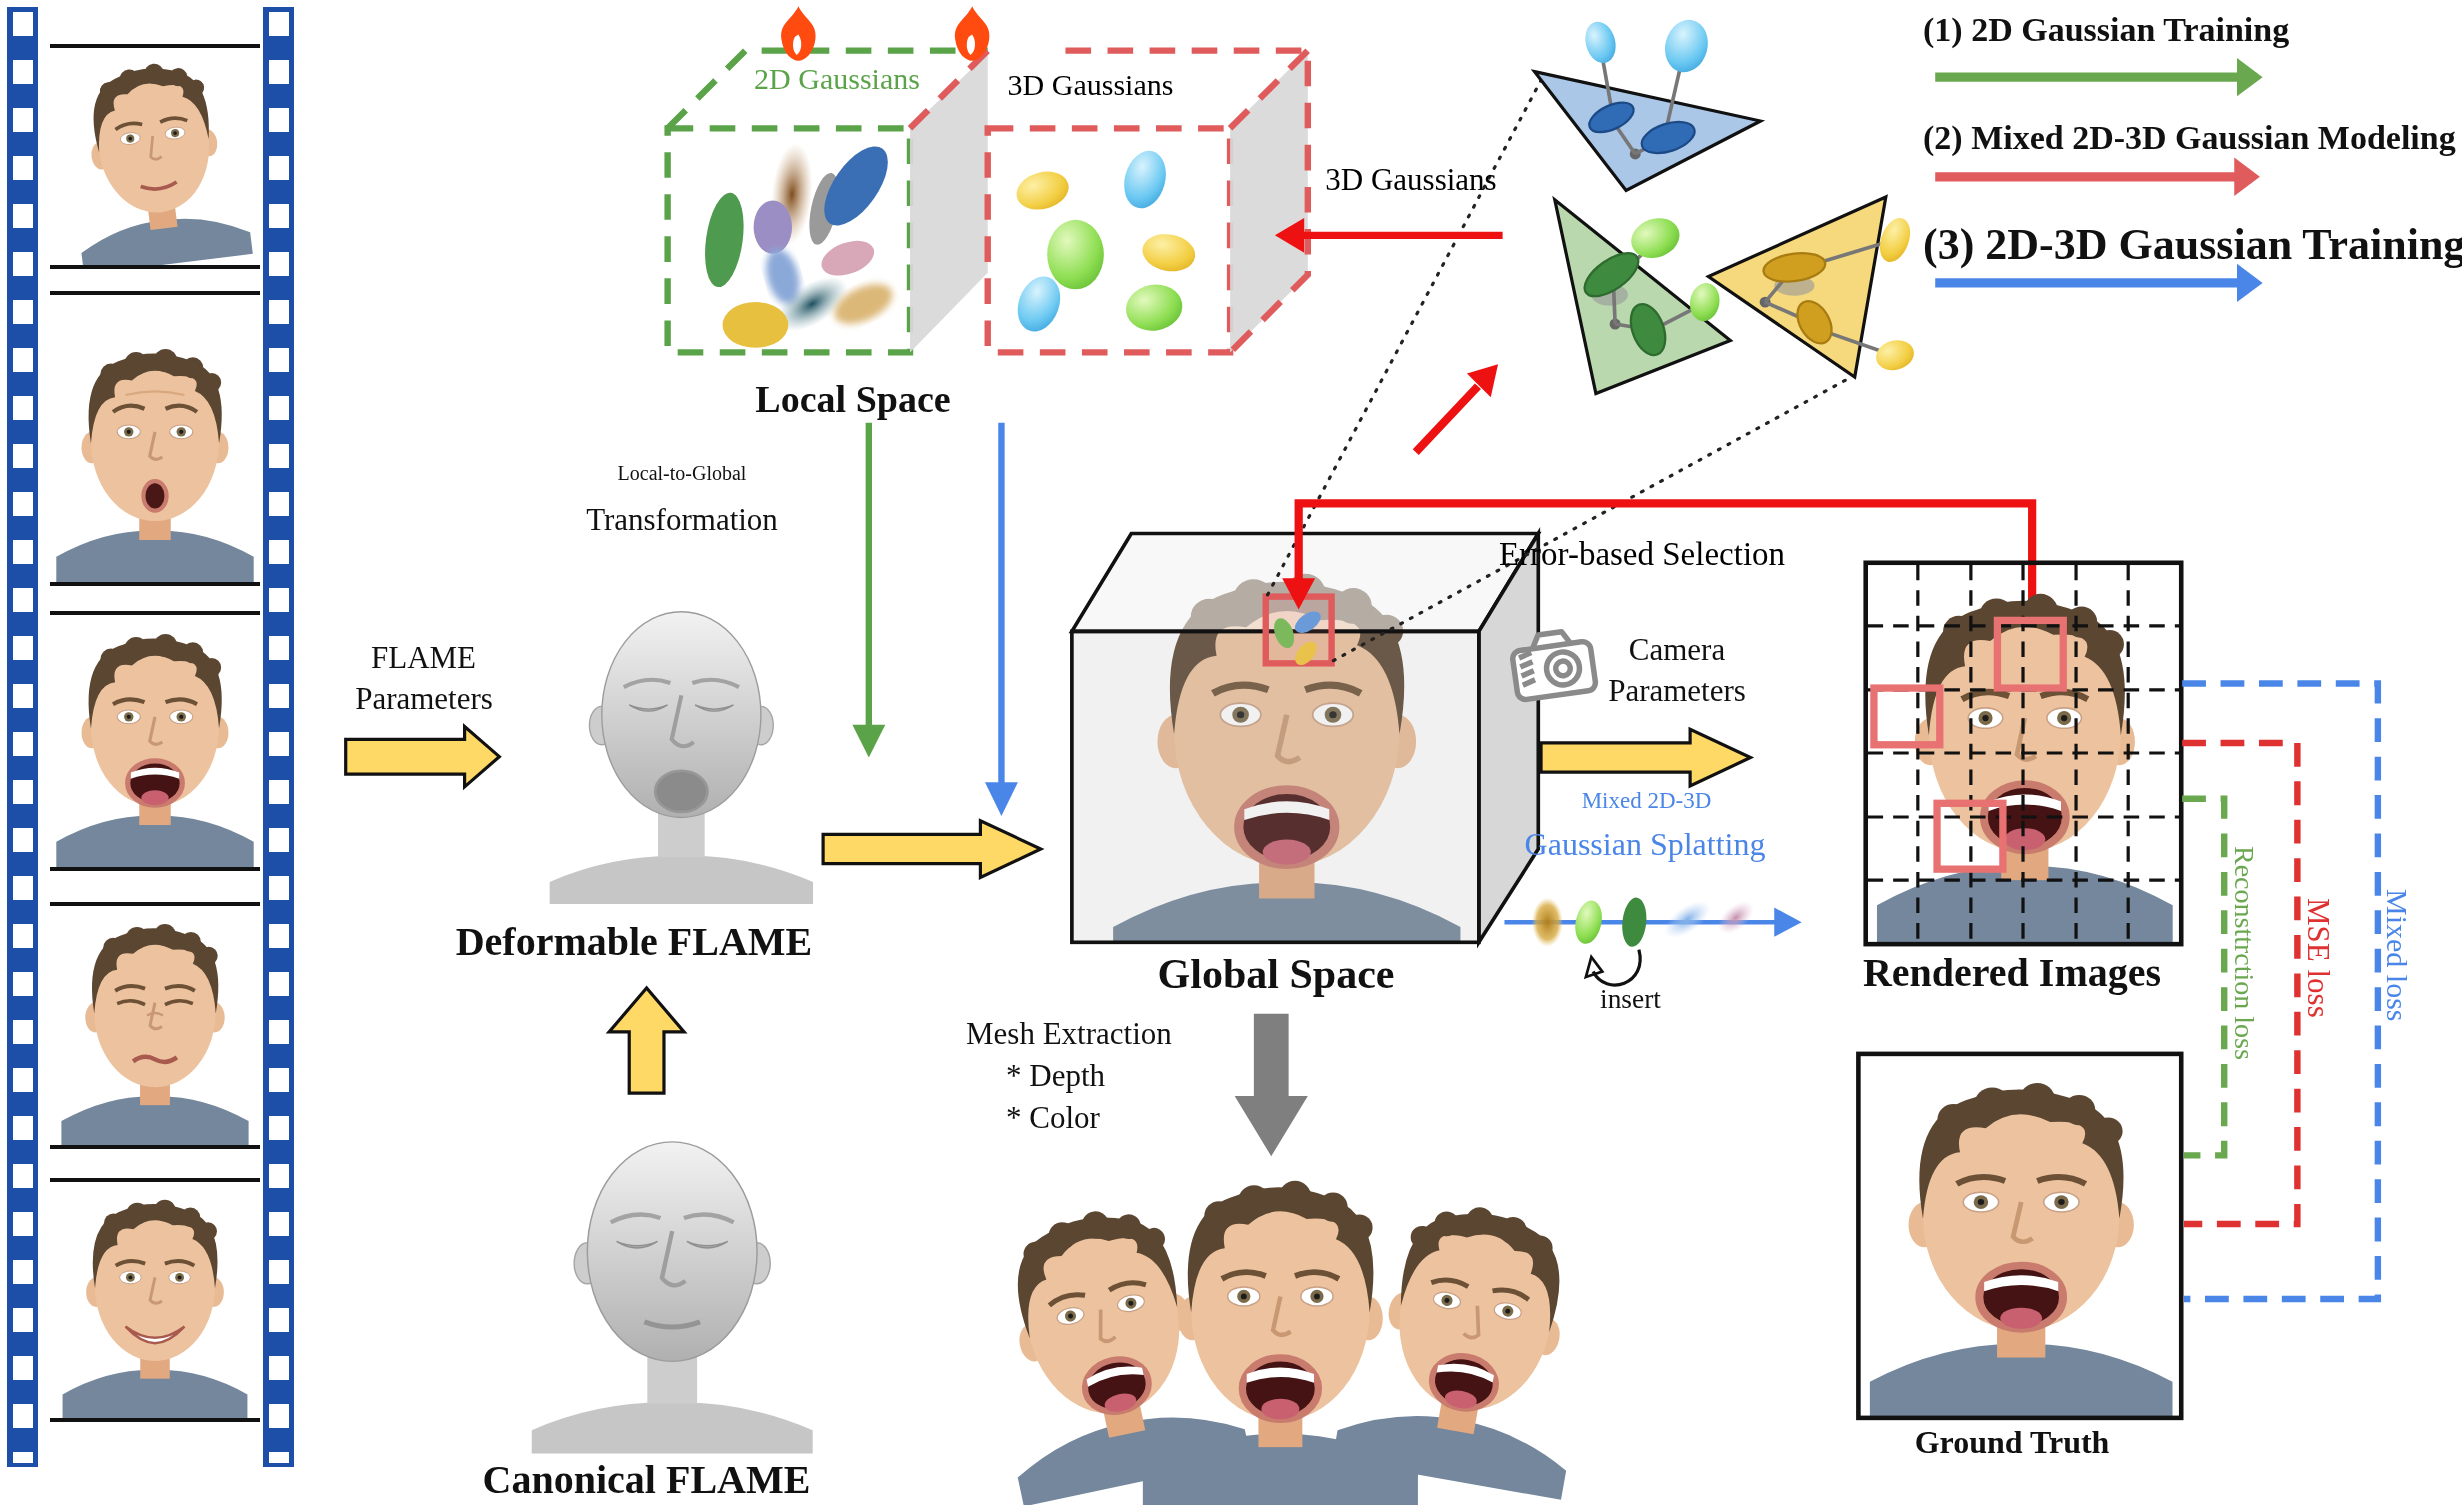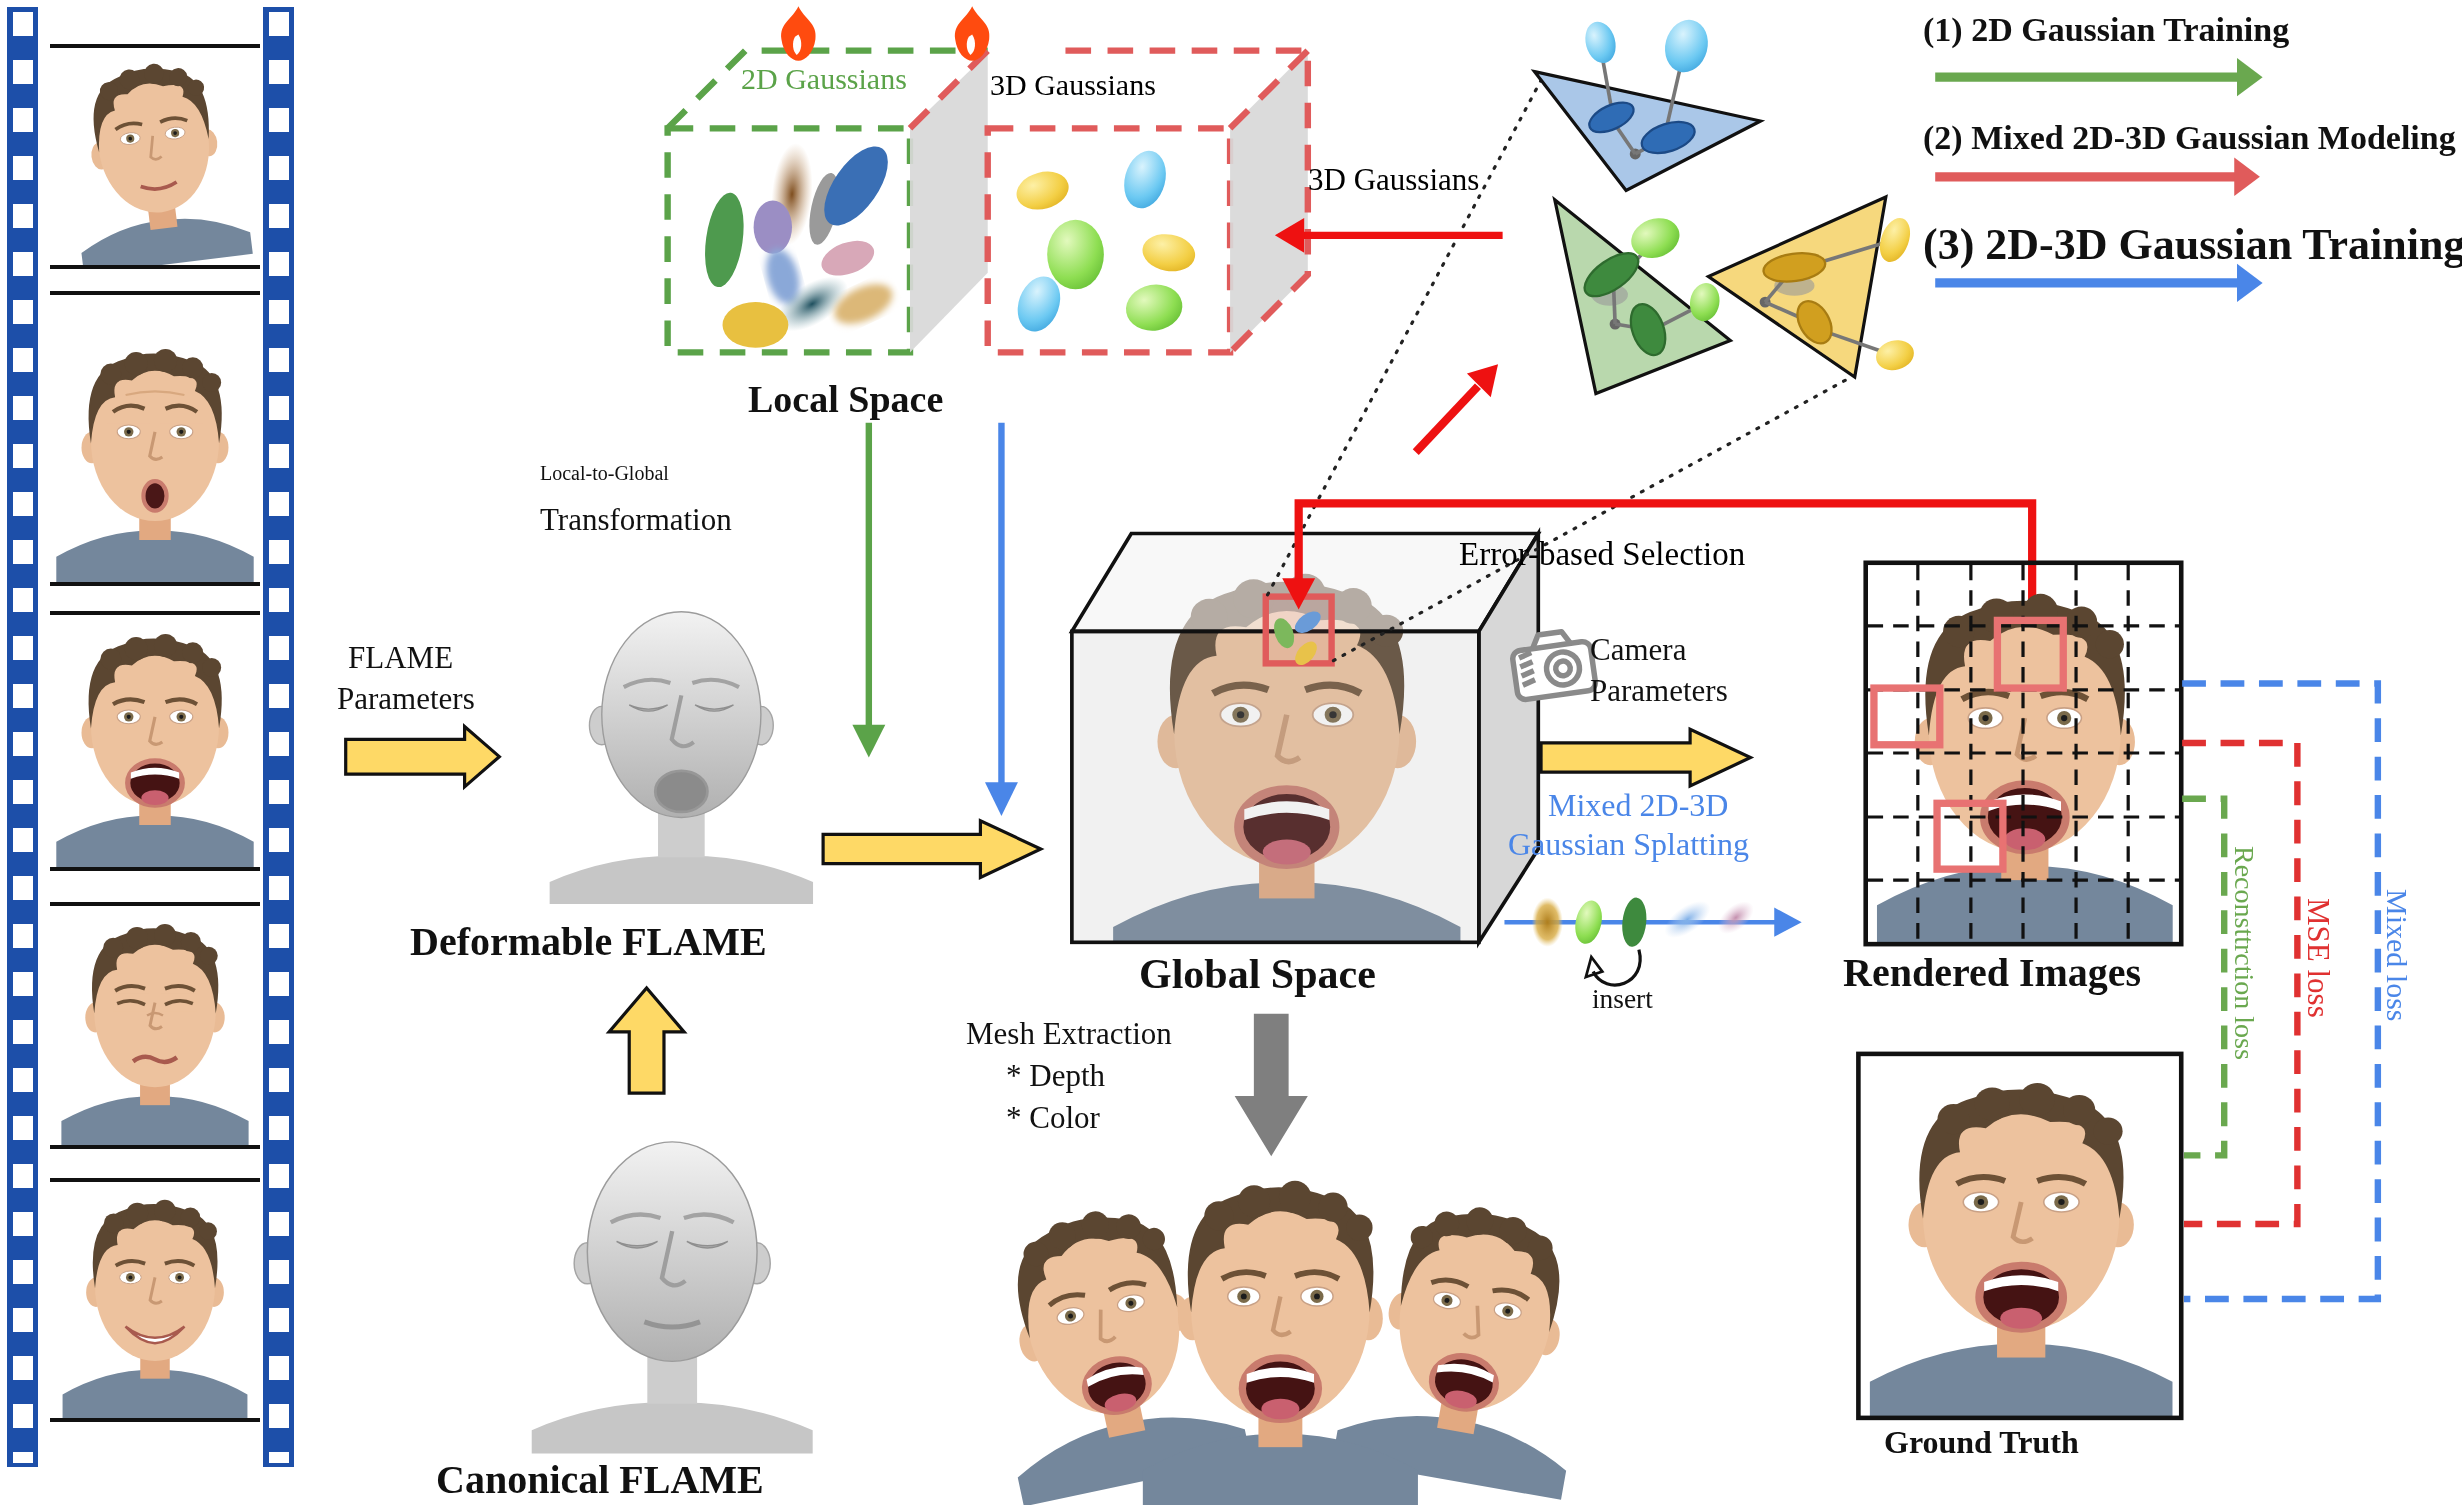--- a/index.html
+++ b/index.html
@@ -1,20 +1,20 @@
 <!DOCTYPE html>
 <html style="font-size:14.6px"><head>
 <meta charset="utf-8">
 <style>
   html,body{margin:0;padding:0;background:#fff}
   .canvas{position:relative;width:2462px;height:1506px;background:#fff;overflow:hidden;
           font-family:"Liberation Serif","DejaVu Serif",serif;color:#111}
   svg{display:block}
   .layer{position:absolute;left:0;top:0;z-index:1}
-  .lbl{position:absolute;z-index:3;line-height:1.1;white-space:nowrap}
+  .lbl{position:absolute;z-index:3;line-height:1.1;text-align:center;white-space:nowrap}
   .left{text-align:left}
   .bold{font-weight:700}
   .c-green{color:#5ba349}.c-red{color:#000000}.c-blue{color:#4a86e8}
   .c-lgreen{color:#6aa84f}.c-lred{color:#e03131}
   .vlabel{writing-mode:vertical-rl;text-orientation:mixed;position:absolute;z-index:3;white-space:nowrap}
   
   .rail{position:absolute;top:7.3px;height:1460px;width:31px;background:#1d4fa9;z-index:2}
   .rail::before{content:"";position:absolute;left:5.5px;right:5.5px;top:4.6px;bottom:4.6px;
     background:repeating-linear-gradient(180deg,#fff 0 24px,transparent 24px 48px)}
   .frame{position:absolute;left:50px;width:210px;border-top:4.6px solid #111;border-bottom:4.6px solid #111;
@@ -430,21 +430,21 @@
 
 <div class="lbl bold" style="left:1139px;top:951px;width:274px;font-size:42px">Global Space</div>
 
 <div class="lbl left" style="left:966px;top:1017px;width:247px;font-size:31px">Mesh Extraction</div>
 <div class="lbl left" style="left:1006px;top:1059px;width:183px;font-size:31px">* Depth</div>
 <div class="lbl left" style="left:1006px;top:1101px;width:183px;font-size:31px">* Color</div>
 
 <div class="lbl" style="left:1590px;top:633px;width:174px;font-size:31px">Camera</div>
 <div class="lbl" style="left:1590px;top:674px;width:174px;font-size:31px">Parameters</div>
 
-<div class="lbl c-blue" style="left:1548px;top:788px;width:197px;font-size:32px">Mixed 2D-3D</div>
+<div class="lbl c-blue" style="left:1548px;top:788px;width:197px;font-size:23px">Mixed 2D-3D</div>
 <div class="lbl c-blue" style="left:1508px;top:827px;width:274px;font-size:32px">Gaussian Splatting</div>
 <div class="lbl" style="left:1592px;top:984px;width:77px;font-size:27.4px">insert</div>
 
 <div class="lbl c-red" style="left:1459px;top:536px;width:366px;font-size:33px">Error-based Selection</div>
 <div class="lbl c-red" style="left:1308px;top:163px;width:206px;font-size:31px">3D Gaussians</div>
 
 <div class="lbl bold" style="left:1843px;top:951px;width:338px;font-size:40px">Rendered Images</div>
 <div class="lbl bold" style="left:1884px;top:1425px;width:256px;font-size:32px">Ground Truth</div>
 
 <div class="vlabel c-lgreen" style="left:2228px;top:846px;font-size:28px">Reconsttrction loss</div>

